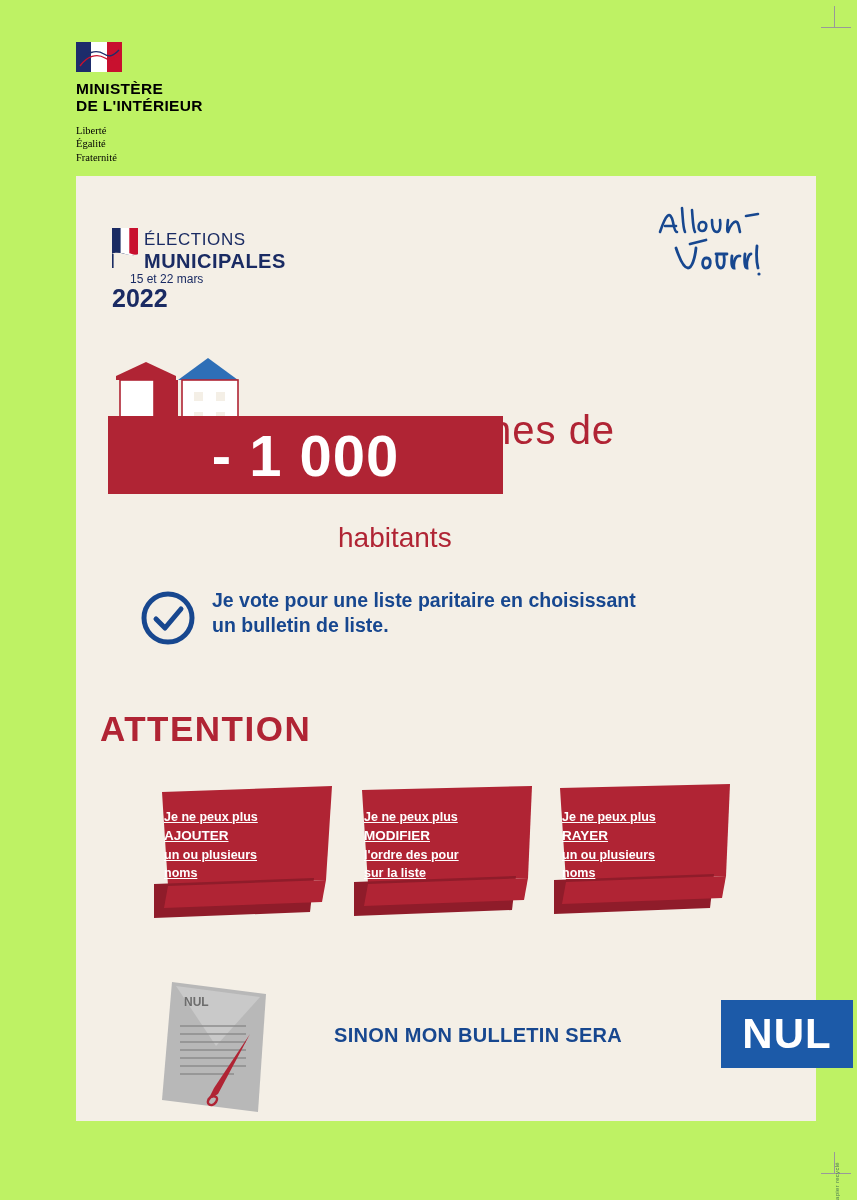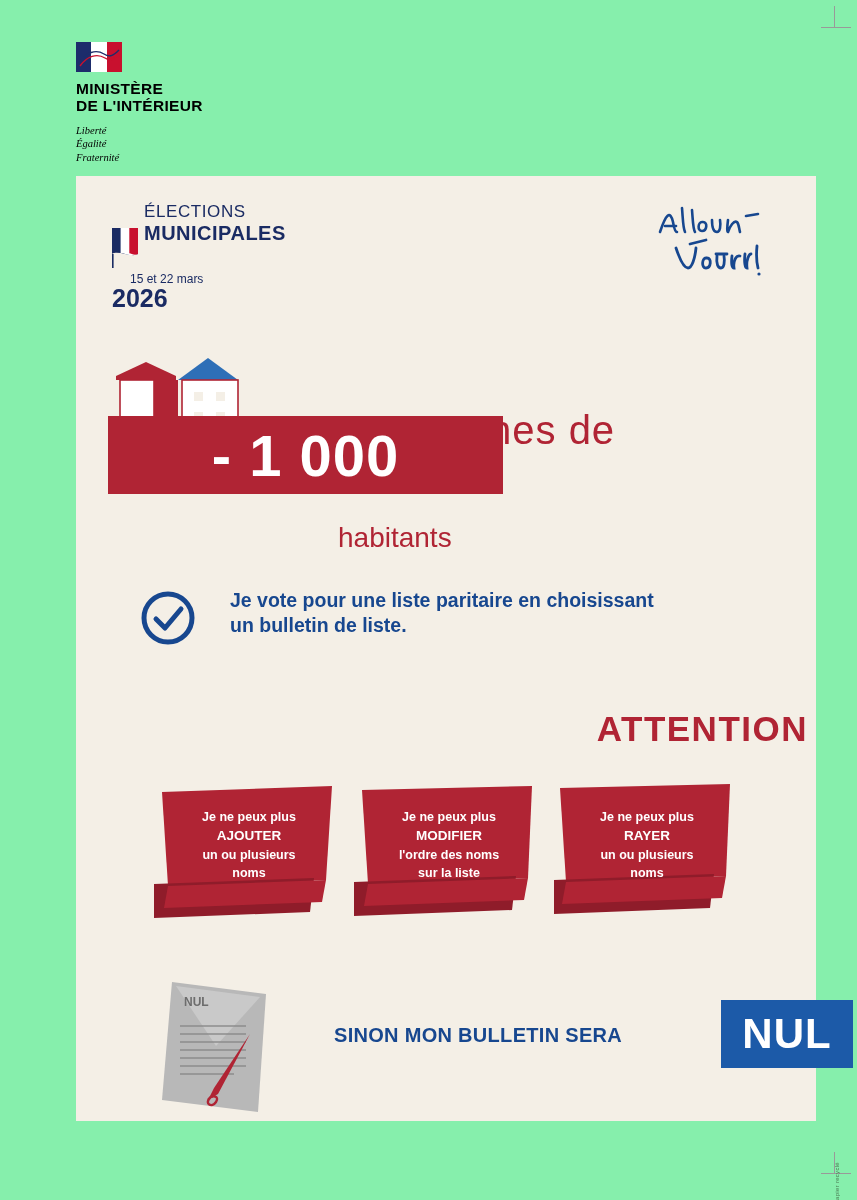--- a/index.html
+++ b/index.html
@@ -10,21 +10,21 @@
   body {
     width: 857px;
     height: 1200px;
     position: relative;
     font-family: "Liberation Sans", sans-serif;
     overflow: hidden;
   }
   .page {
     position: absolute;
     inset: 0;
-    background: #86efac;
+    background: #bef264;
   }
   
   .crop {
     position: absolute;
     border-color: #999;
     border-style: solid;
     border-width: 0;
   }
   .crop.tr { top: 6px; right: 22px; width: 14px; height: 22px; border-right-width: 1px; }
   .crop.tr2 { top: 27px; right: 6px; width: 30px; height: 1px; border-top-width: 1px; }
@@ -56,21 +56,20 @@
     margin-top: 8px;
     font-weight: bold;
     font-size: 15.5px;
     line-height: 1.12;
     letter-spacing: 0.3px;
     color: #000000;
   }
   .devise {
     margin-top: 9px;
     font-family: "Liberation Serif", serif;
-    font-style: italic;
     font-size: 10.5px;
     line-height: 1.28;
     color: #000000;
   }
 
   
   .poster {
     position: absolute;
     left: 76px;
     top: 176px;
@@ -84,20 +83,21 @@
     position: absolute;
     left: 36px;
     top: 26px;
     width: 330px;
   }
   .el-line1 {
     font-size: 17px;
     letter-spacing: 0.6px;
     color: #1a2b63;
     margin-left: 32px;
+    margin-top: 28px;
   }
   .el-line2 {
     font-size: 20px;
     font-weight: bold;
     letter-spacing: 0.5px;
     color: #1a2b63;
     margin-left: 32px;
   }
   .flag-sm {
     position: absolute;
@@ -194,38 +194,39 @@
   .check-row {
     position: absolute;
     left: 64px;
     top: 412px;
     width: 620px;
     display: flex;
     align-items: flex-start;
   }
   .check-icon { width: 56px; height: 56px; flex: 0 0 56px; margin-top: 2px; }
   .check-text {
-    margin-left: 34px;
+    margin-left: 16px;
     font-size: 19.5px;
     font-weight: bold;
     line-height: 1.28;
     color: #17478f;
   }
 
   
   .attention {
     position: absolute;
     top: 533px;
     left: 0;
     width: 732px;
-    text-align: right;
+    text-align: left;
     font-size: 35px;
     font-weight: bold;
     letter-spacing: 1.5px;
     color: #b02434;
+    padding-left: 24px;
   }
 
   
   .ribbons {
     position: absolute;
     left: 78px;
     top: 608px;
     width: 600px;
     height: 150px;
   }
@@ -233,25 +234,26 @@
     position: absolute;
     top: 0;
     width: 186px;
     height: 142px;
   }
   .ribbon .rtext {
     position: absolute;
     left: 0;
     top: 24px;
     width: 170px;
-    text-align: center;
+    text-align: left;
     color: #ffffff;
     font-size: 12.5px;
     font-weight: bold;
     line-height: 1.45;
+    text-decoration: underline;
   }
   .ribbon .rtext .big { font-size: 13.5px; }
 
   
   .nul-row {
     position: absolute;
     left: 78px;
     top: 800px;
     width: 620px;
     height: 140px;
@@ -330,21 +332,21 @@
     <div class="elections">
       <svg class="flag-sm" viewBox="0 0 26 40">
         <path d="M0 0 H26 V26 C20 30 6 22 0 26 Z" fill="#1a2b63"></path>
         <path d="M8.6 0 H26 V26 C20 30 10 23.5 8.6 25.6 Z" fill="#ffffff"></path>
         <path d="M17.3 0 H26 V26 C22.5 27.8 19.2 25.6 17.3 25.2 Z" fill="#c8102e"></path>
         <rect x="0" y="26" width="1.6" height="14" fill="#1a2b63"></rect>
       </svg>
       <div class="el-line1">ÉLECTIONS</div>
       <div class="el-line2">MUNICIPALES</div>
       <div class="el-date">15 et 22 mars</div>
-      <div class="el-year">2026</div>
+      <div class="el-year">2022</div>
     </div>
 
     <svg class="allons" viewBox="0 0 120 80">
       <g fill="none" stroke="#17478f" stroke-width="2.6" stroke-linecap="round">
         <path d="M6 34 C12 16, 16 12, 19 24 C20 30, 21 34, 23 34"></path>
         <path d="M11 28 H22"></path>
         <path d="M28 10 C29 22, 29 30, 31 34"></path>
         <path d="M38 12 C39 24, 39 31, 41 34"></path>
         <path d="M48 24 C44 24, 43 33, 48 33 C53 33, 54 24, 49 24"></path>
         <path d="M58 22 C58 30, 60 34, 63 34 C66 34, 67 28, 66 22"></path>
@@ -412,21 +414,21 @@
 
       <div class="ribbon" style="left:200px;">
         <svg viewBox="0 0 186 142" width="186" height="142">
           <path d="M8 6 L178 2 L174 94 L14 100 Z" fill="#b02434"></path>
           <path d="M0 98 L162 92 L158 126 L0 132 Z" fill="#8f1c2a"></path>
           <path d="M14 100 L174 94 L170 116 L10 122 Z" fill="#b02434"></path>
         </svg>
         <div class="rtext" style="left:10px;">
           <div>Je ne peux plus</div>
           <div class="big">MODIFIER</div>
-          <div>l'ordre des noms</div>
+          <div>l'ordre des pour</div>
           <div>sur la liste</div>
         </div>
       </div>
 
       <div class="ribbon" style="left:400px;">
         <svg viewBox="0 0 186 142" width="186" height="142">
           <path d="M6 4 L176 0 L172 92 L12 98 Z" fill="#b02434"></path>
           <path d="M0 96 L160 90 L156 124 L0 130 Z" fill="#8f1c2a"></path>
           <path d="M12 98 L172 92 L168 114 L8 120 Z" fill="#b02434"></path>
         </svg>

